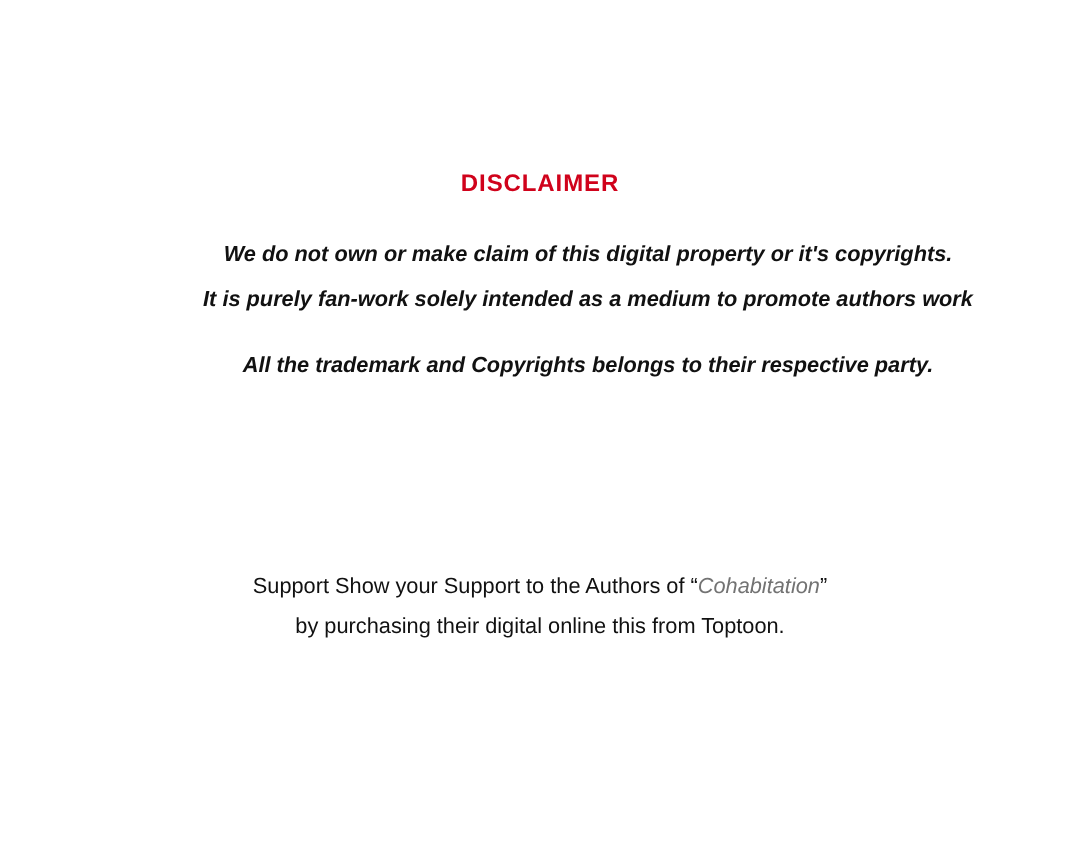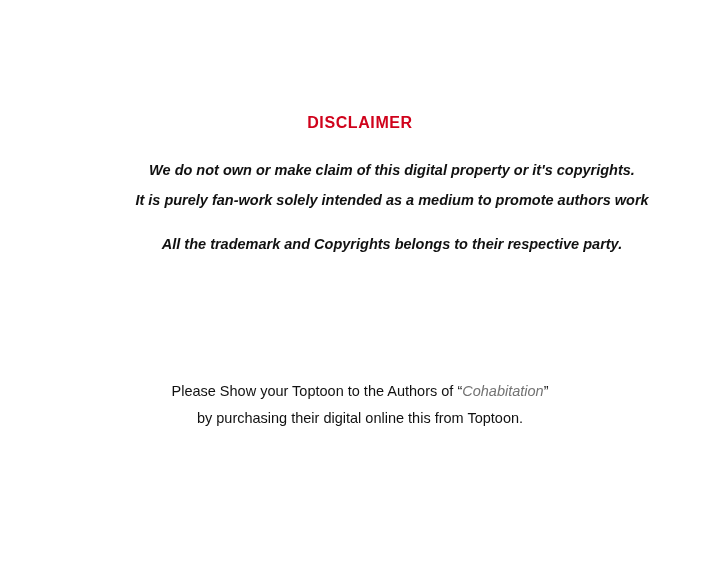--- a/index.html
+++ b/index.html
@@ -75,18 +75,18 @@
 
   <div class="disclaimer-body">
     <div>We do not own or make claim of this digital property or it's copyrights.</div>
     <div>It is purely fan-work solely intended as a medium to promote authors work</div>
     <span class="para-gap"></span>
     <div>All the trademark and Copyrights belongs to their respective party.</div>
   </div>
 
   <div class="support-block">
     <div>
-      <span>Please Show your Toptoon to the Authors of </span><span class="quote">“</span><span class="title-link">Cohabitation</span><span class="quote">”</span>
+      <span>Support Show your Support to the Authors of </span><span class="quote">“</span><span class="title-link">Cohabitation</span><span class="quote">”</span>
     </div>
     <div>by purchasing their digital online this from Toptoon.</div>
   </div>
 
 </div>
 
 </body></html>

